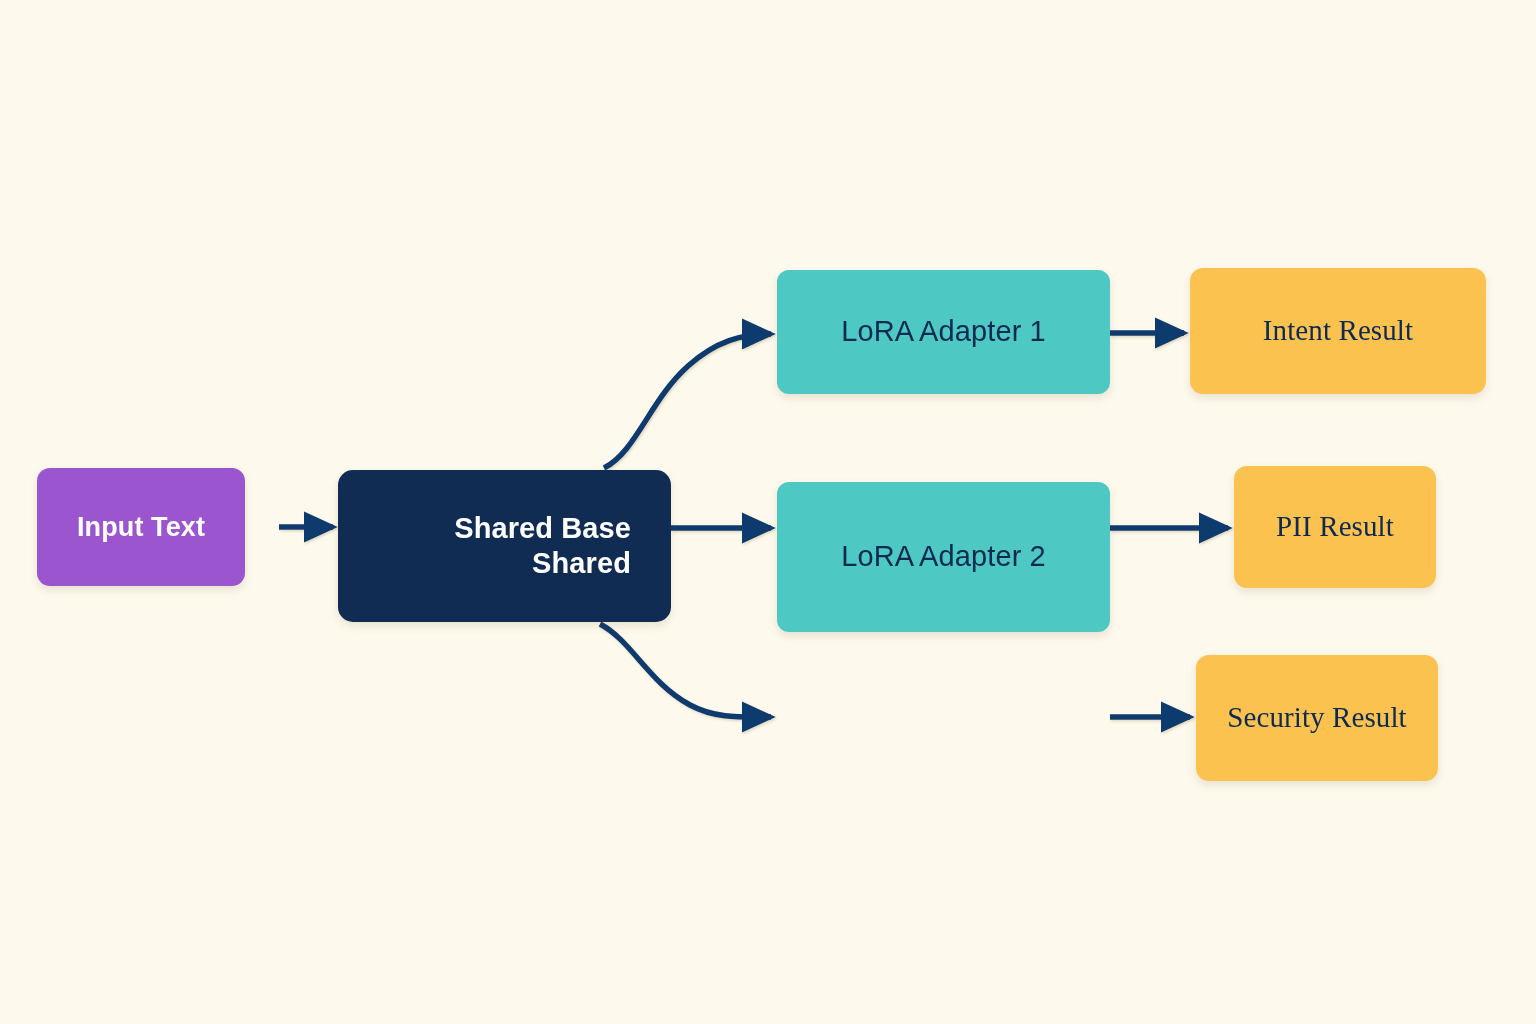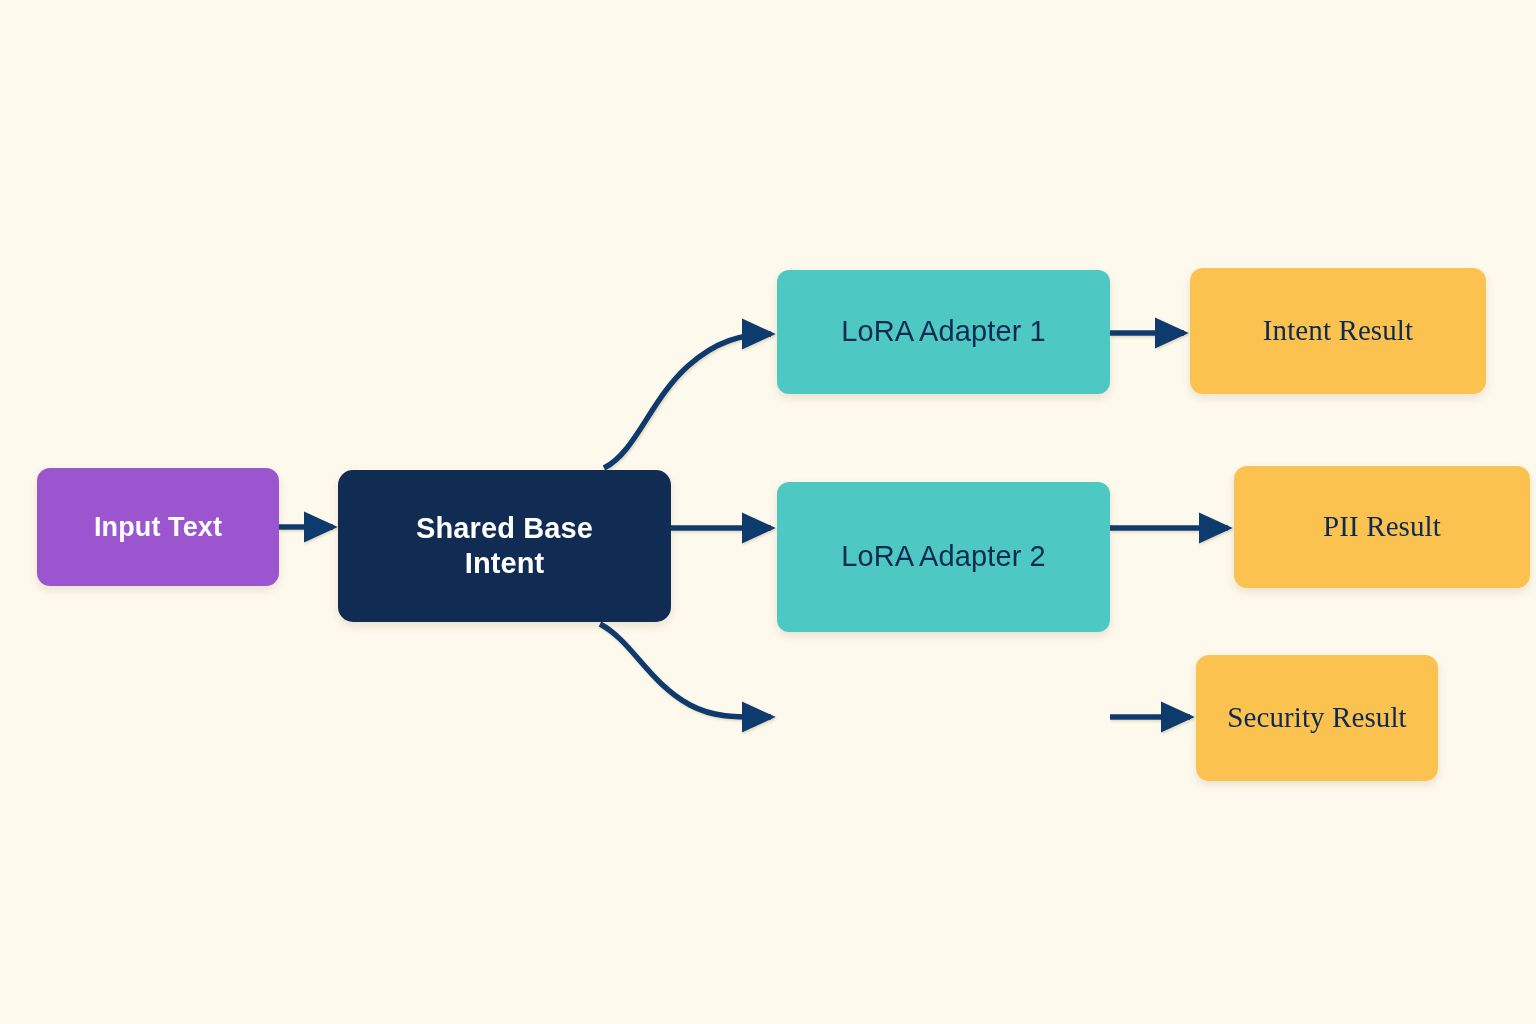--- a/index.html
+++ b/index.html
@@ -32,26 +32,26 @@
     border-radius: 14px;
     box-shadow: 0 4px 9px rgba(90, 80, 40, 0.13);
     z-index: 2;
   }
   .node .label {
     width: 100%;
     line-height: 1.22;
     letter-spacing: 0.1px;
   }
   .node.center .label { text-align: center; }
-  .node.leftal .label { text-align: center; }
+  .node.leftal .label { text-align: right; }
 
   
   .n-input {
     left: 37px;  top: 468px;
-    width: 242px; height: 118px;
+    width: 208px; height: 118px;
     background: #9b55cf;
     border-radius: 13px;
     padding: 0 26px;
   }
   .n-input .label {
     color: #ffffff;
     font-size: 27px;
     font-weight: 600;
   }
 
@@ -95,21 +95,21 @@
     padding: 0 18px;
     background: #fbc250;
   }
   .n-result .label {
     color: #0d2a52;
     font-size: 29px;
     font-weight: 500;
     font-family: Liberation Serif, serif;
   }
   .n-result-1 { left: 1190px; top: 268px; width: 296px; }
-  .n-result-2 { left: 1234px; top: 466px; width: 296px; height: 122px; }
+  .n-result-2 { left: 1234px; top: 466px; width: 202px; height: 122px; }
   .n-result-3 { left: 1196px; top: 655px; width: 242px; }
 </style>
 </head>
 <body>
 
 <div id="canvas">
 
   <svg id="edges" viewBox="0 0 1536 1024" width="1536" height="1024" xmlns="http://www.w3.org/2000/svg">
     <defs>
       <marker id="arrow" viewBox="0 0 10 10" refX="8.6" refY="5" markerWidth="6.2" markerHeight="6.2" orient="auto-start-reverse">
@@ -129,21 +129,21 @@
       <path d="M 1110 528 L 1228 528"></path>
       <path d="M 1110 717 L 1190 717"></path>
     </g>
   </svg>
 
   <div class="node n-input center">
     <div class="label">Input Text</div>
   </div>
 
   <div class="node n-base leftal">
-    <div class="label"><span>Shared Base</span><br><span>Intent</span></div>
+    <div class="label"><span>Shared Base</span><br><span>Shared</span></div>
   </div>
 
   <div class="node n-adapter n-adapter-1 center">
     <div class="label">LoRA Adapter 1</div>
   </div>
   <div class="node n-adapter n-adapter-2 center">
     <div class="label">LoRA Adapter 2</div>
   </div>
 
   <div class="node n-result n-result-1 center">

